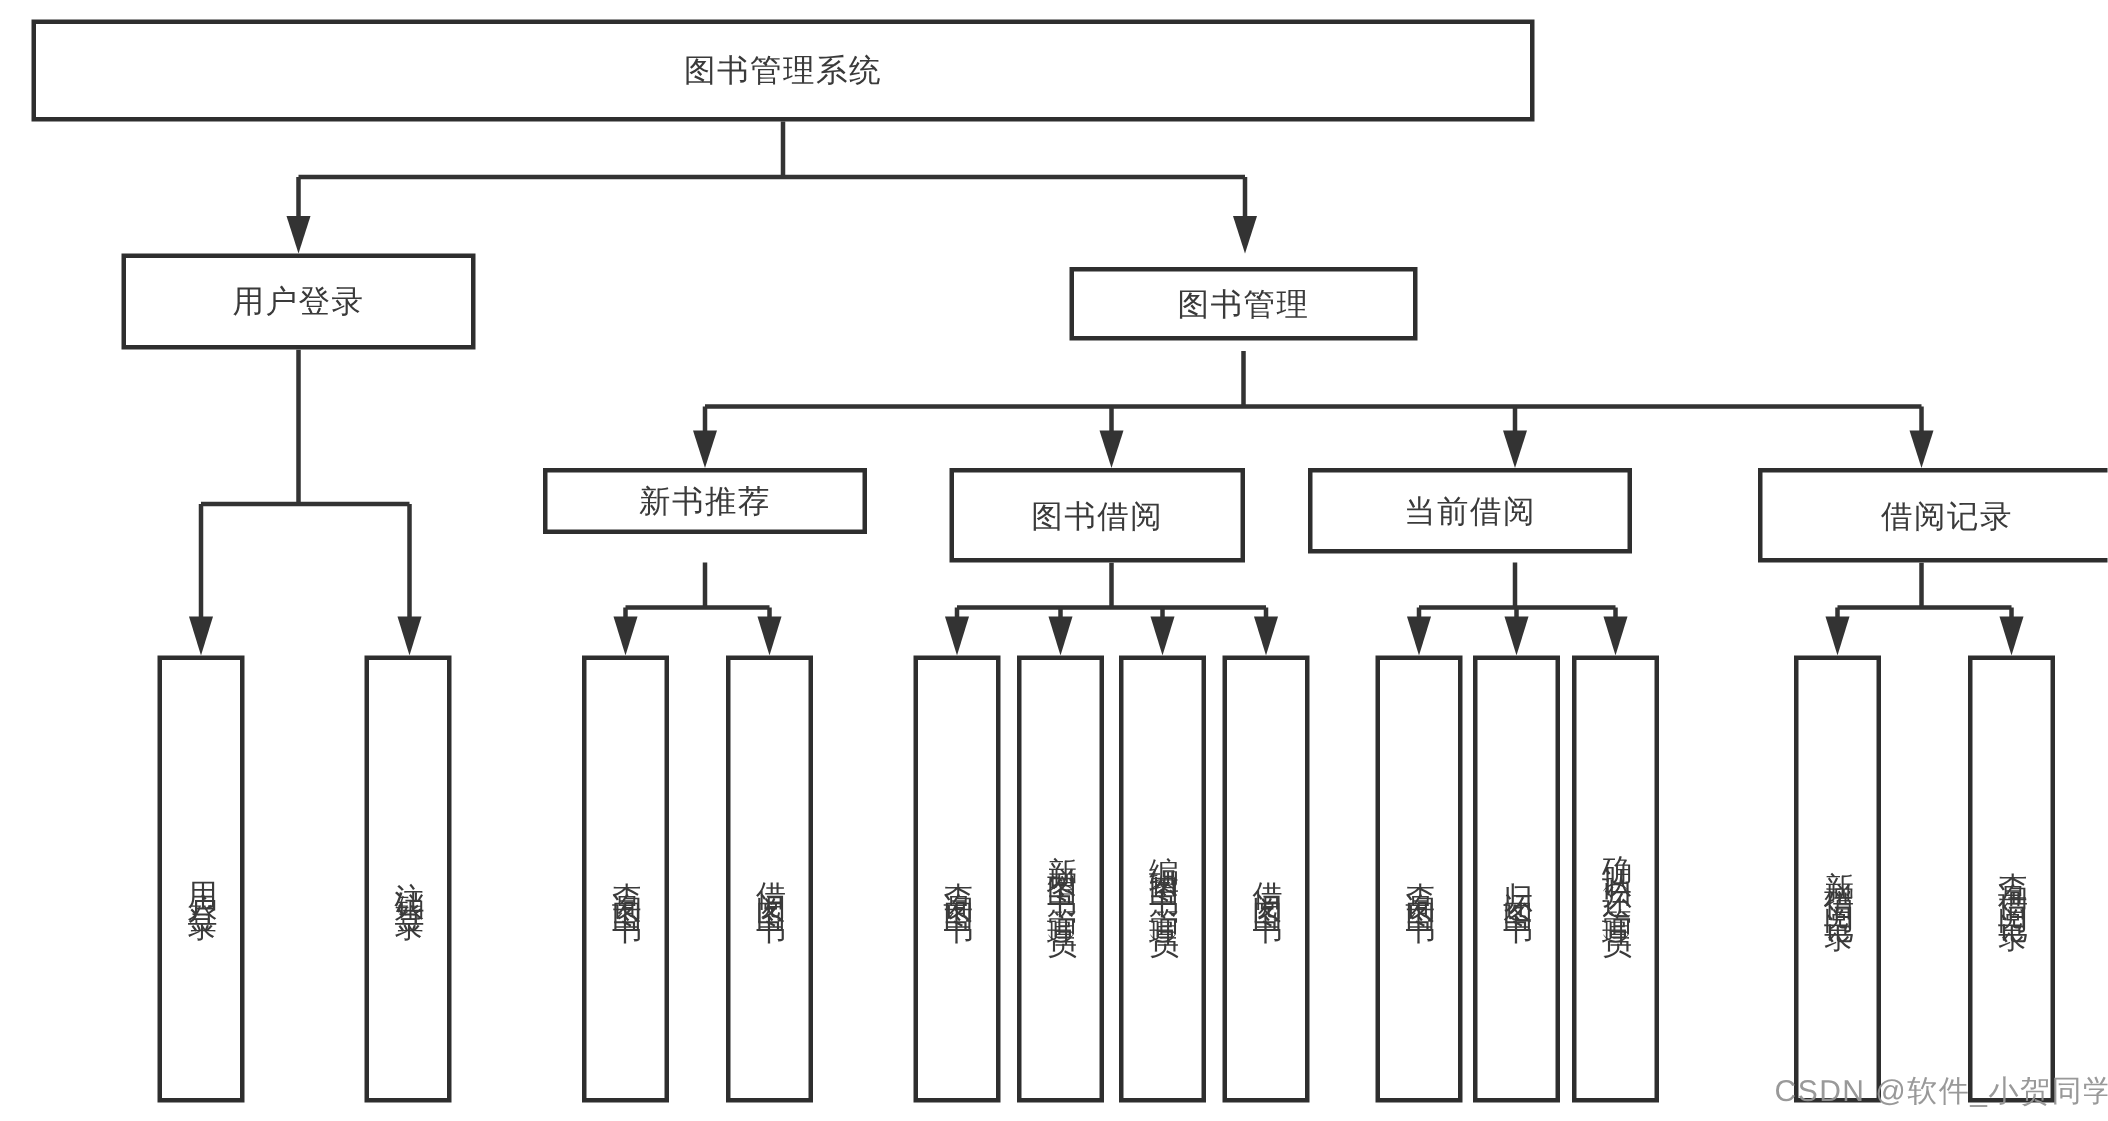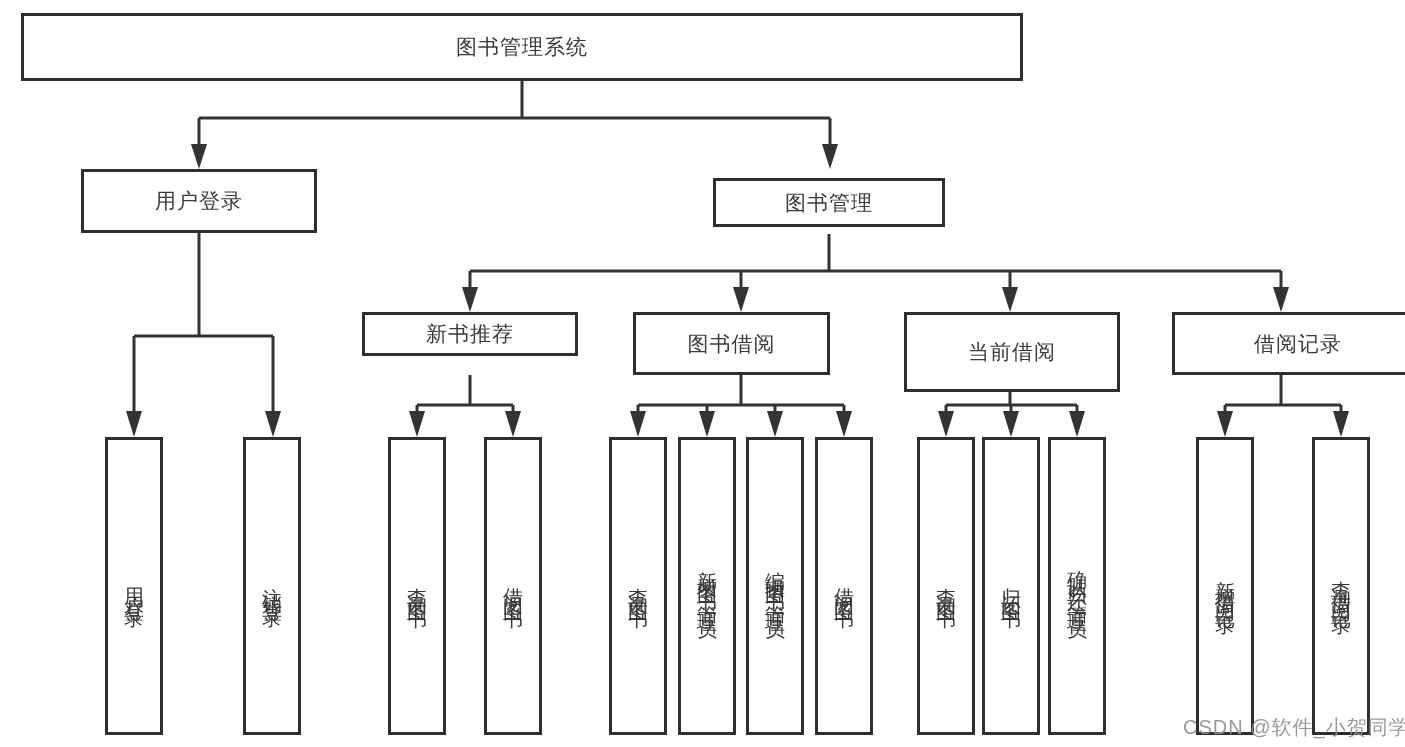--- a/index.html
+++ b/index.html
@@ -90,21 +90,21 @@
 <div class="box" style="left:713px;top:178px;width:232px;height:49px;">
   <span class="h-label">图书管理</span>
 </div>
 
 <div class="box" style="left:362px;top:312px;width:216px;height:44px;">
   <span class="h-label">新书推荐</span>
 </div>
 <div class="box" style="left:633px;top:312px;width:197px;height:63px;">
   <span class="h-label">图书借阅</span>
 </div>
-<div class="box" style="left:904px;top:312px;width:216px;height:80px;justify-content:center;">
+<div class="box" style="left:872px;top:312px;width:216px;height:57px;justify-content:center;">
   <span class="h-label">当前借阅</span>
 </div>
 <div class="box" style="left:1172px;top:312px;width:252px;height:63px;">
   <span class="h-label">借阅记录</span>
 </div>
 
 <div class="box leaf" style="left:105px;top:437px;width:58px;height:298px;">
   <span class="v-text">用户登录</span>
 </div>
 <div class="box leaf" style="left:243px;top:437px;width:58px;height:298px;">

